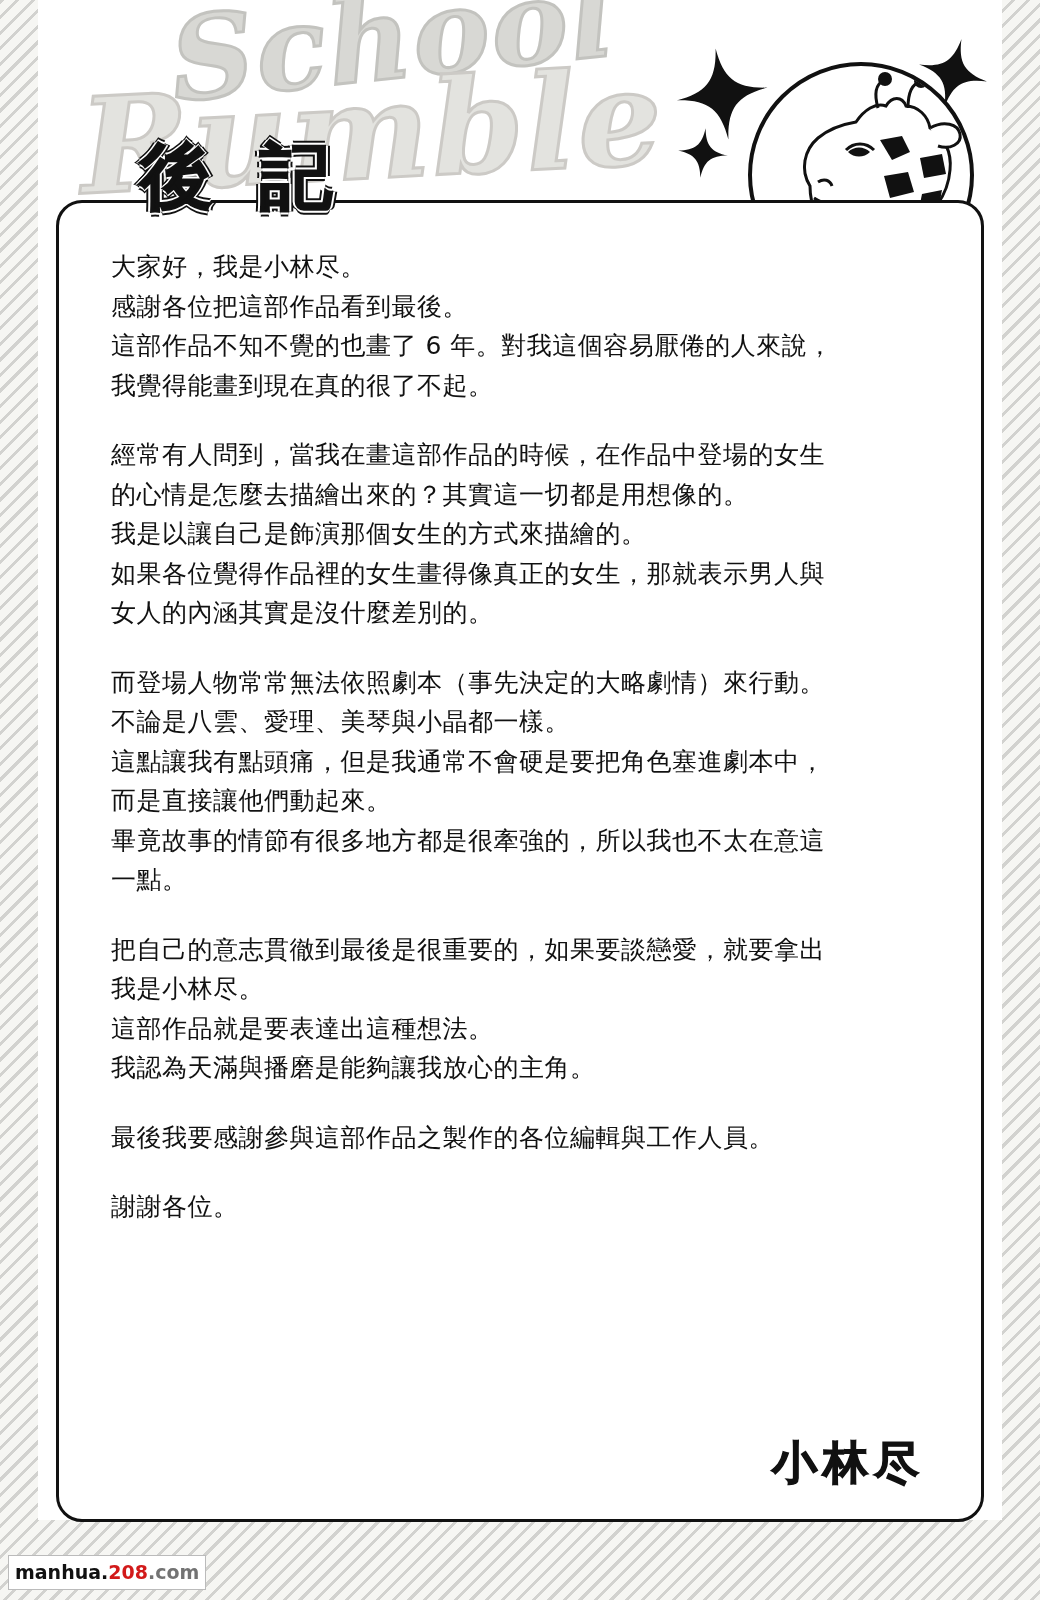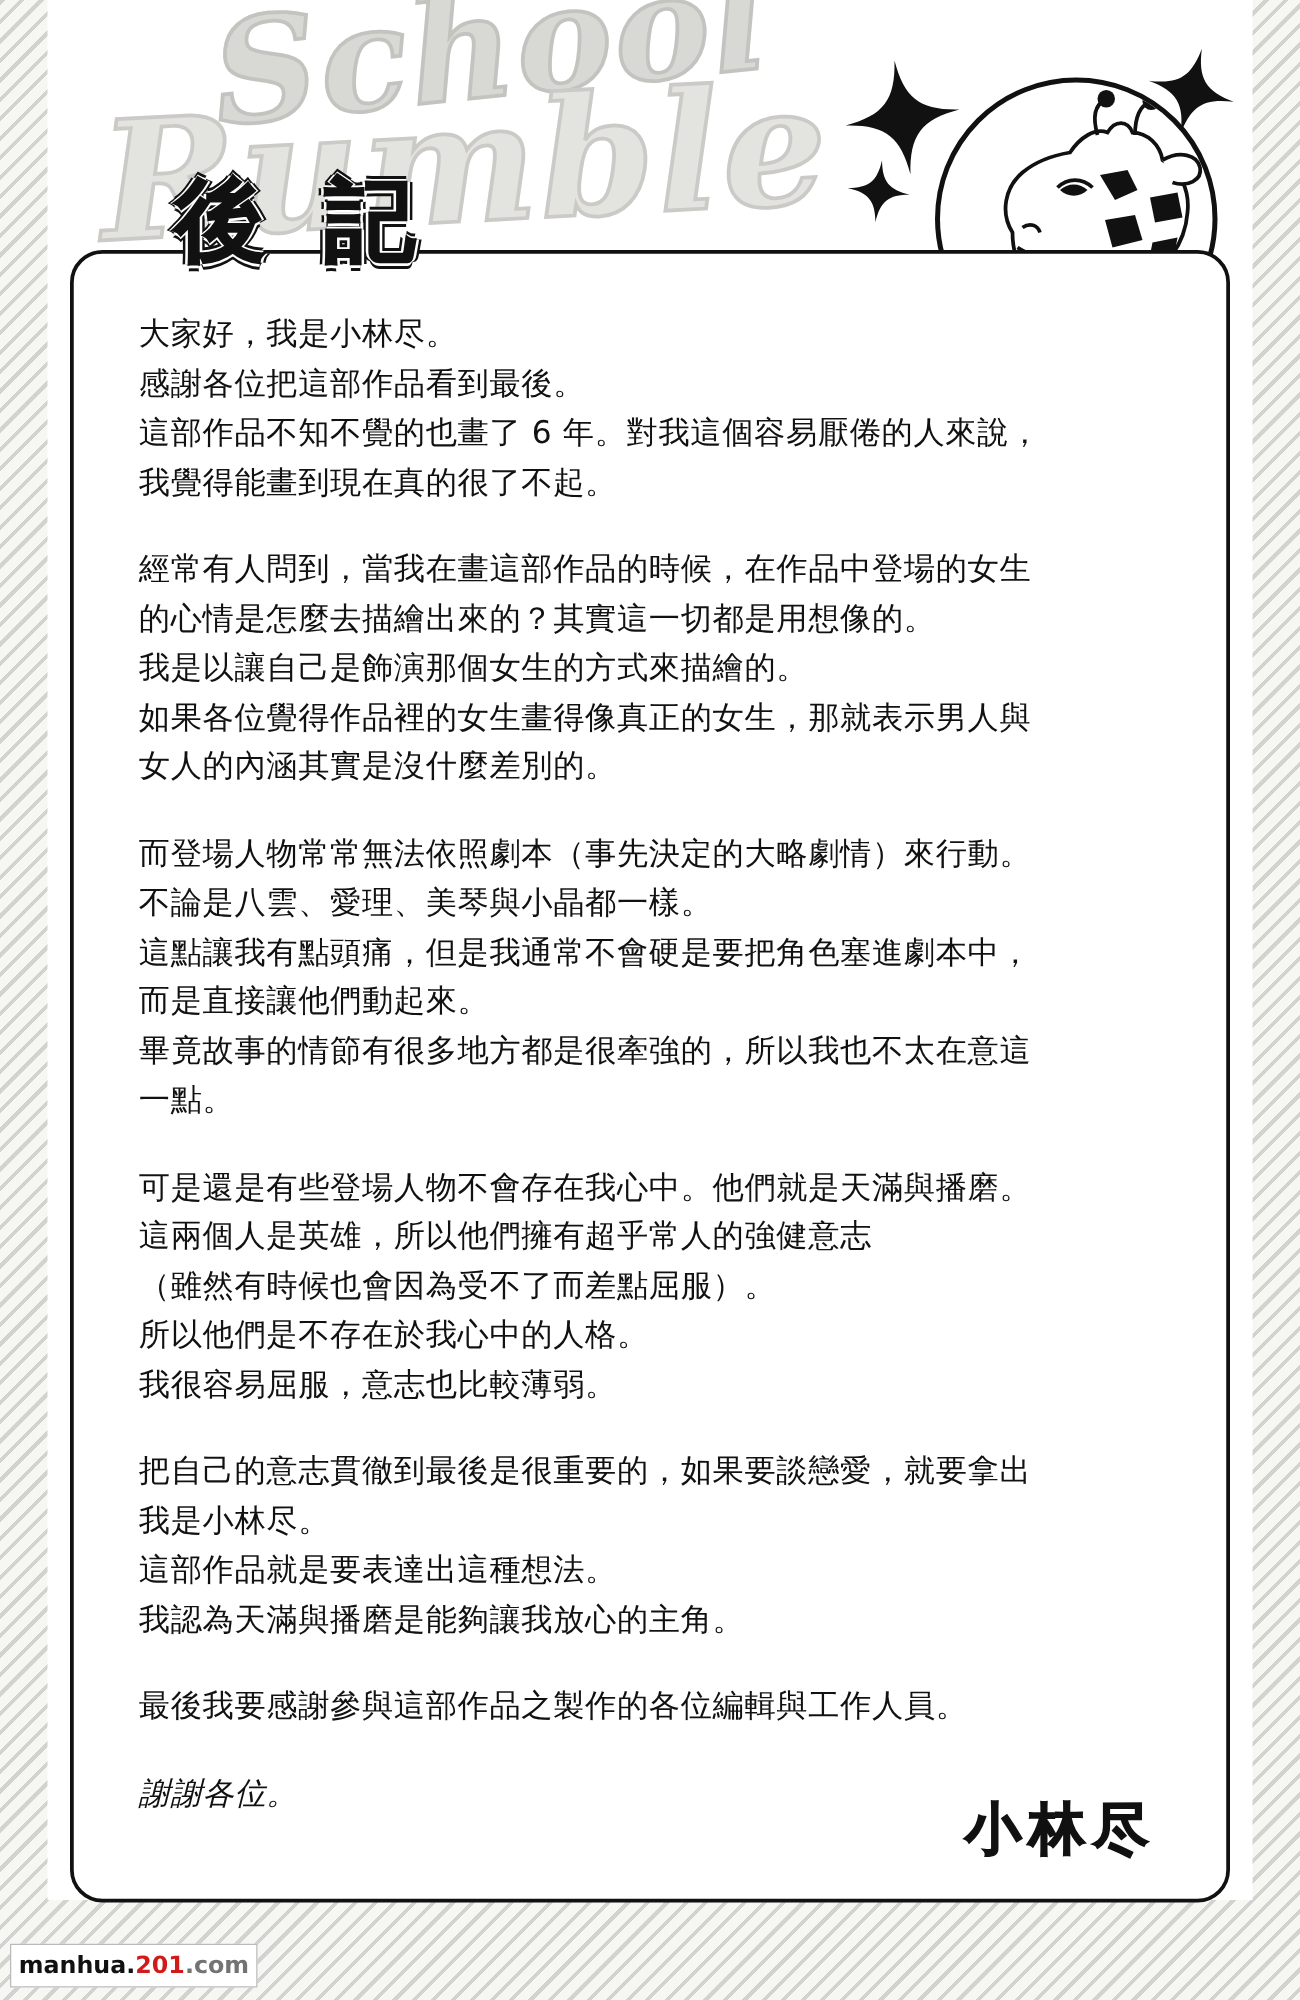--- a/index.html
+++ b/index.html
@@ -132,21 +132,21 @@
     font-family: "DejaVu Sans", "Liberation Sans", sans-serif;
     font-size: 25px;
     line-height: 1.58;
     color: #111;
     letter-spacing: 0.5px;
   }
   .para {
     margin: 0 0 30px 0;
     white-space: pre-line;
   }
-  .para:last-of-type { margin-bottom: 2px; font-style: italic; }
+  .para:last-of-type { margin-bottom: 2px; }
 
   .signature {
     position: absolute;
     right: 56px;
     bottom: 26px;
     font-family: "DejaVu Serif", "Liberation Serif", serif;
     font-weight: bold;
     font-size: 45px;
     color: #111;
     letter-spacing: 6px;
@@ -255,34 +255,29 @@
 的心情是怎麼去描繪出來的？其實這一切都是用想像的。
 我是以讓自己是飾演那個女生的方式來描繪的。
 如果各位覺得作品裡的女生畫得像真正的女生，那就表示男人與
 女人的內涵其實是沒什麼差別的。</p>
         <p class="para">而登場人物常常無法依照劇本（事先決定的大略劇情）來行動。
 不論是八雲、愛理、美琴與小晶都一樣。
 這點讓我有點頭痛，但是我通常不會硬是要把角色塞進劇本中，
 而是直接讓他們動起來。
 畢竟故事的情節有很多地方都是很牽強的，所以我也不太在意這
 一點。</p>
-        <p class="para">可是還是有些登場人物不會存在我心中。他們就是天滿與播磨。
-這兩個人是英雄，所以他們擁有超乎常人的強健意志
-（雖然有時候也會因為受不了而差點屈服）。
-所以他們是不存在於我心中的人格。
-我很容易屈服，意志也比較薄弱。</p>
         <p class="para">把自己的意志貫徹到最後是很重要的，如果要談戀愛，就要拿出
 我是小林尽。
 這部作品就是要表達出這種想法。
 我認為天滿與播磨是能夠讓我放心的主角。</p>
         <p class="para">最後我要感謝參與這部作品之製作的各位編輯與工作人員。</p>
         <p class="para">謝謝各位。</p>
       </div>
     <div class="signature">小林尽</div>
   </div>
 
   <div class="watermark">
     <span class="wm-a">manhua.</span>
-    <span class="wm-b">201</span>
+    <span class="wm-b">208</span>
     <span class="wm-c">.com</span>
   </div>
 
 </div>
 
 </body></html>

